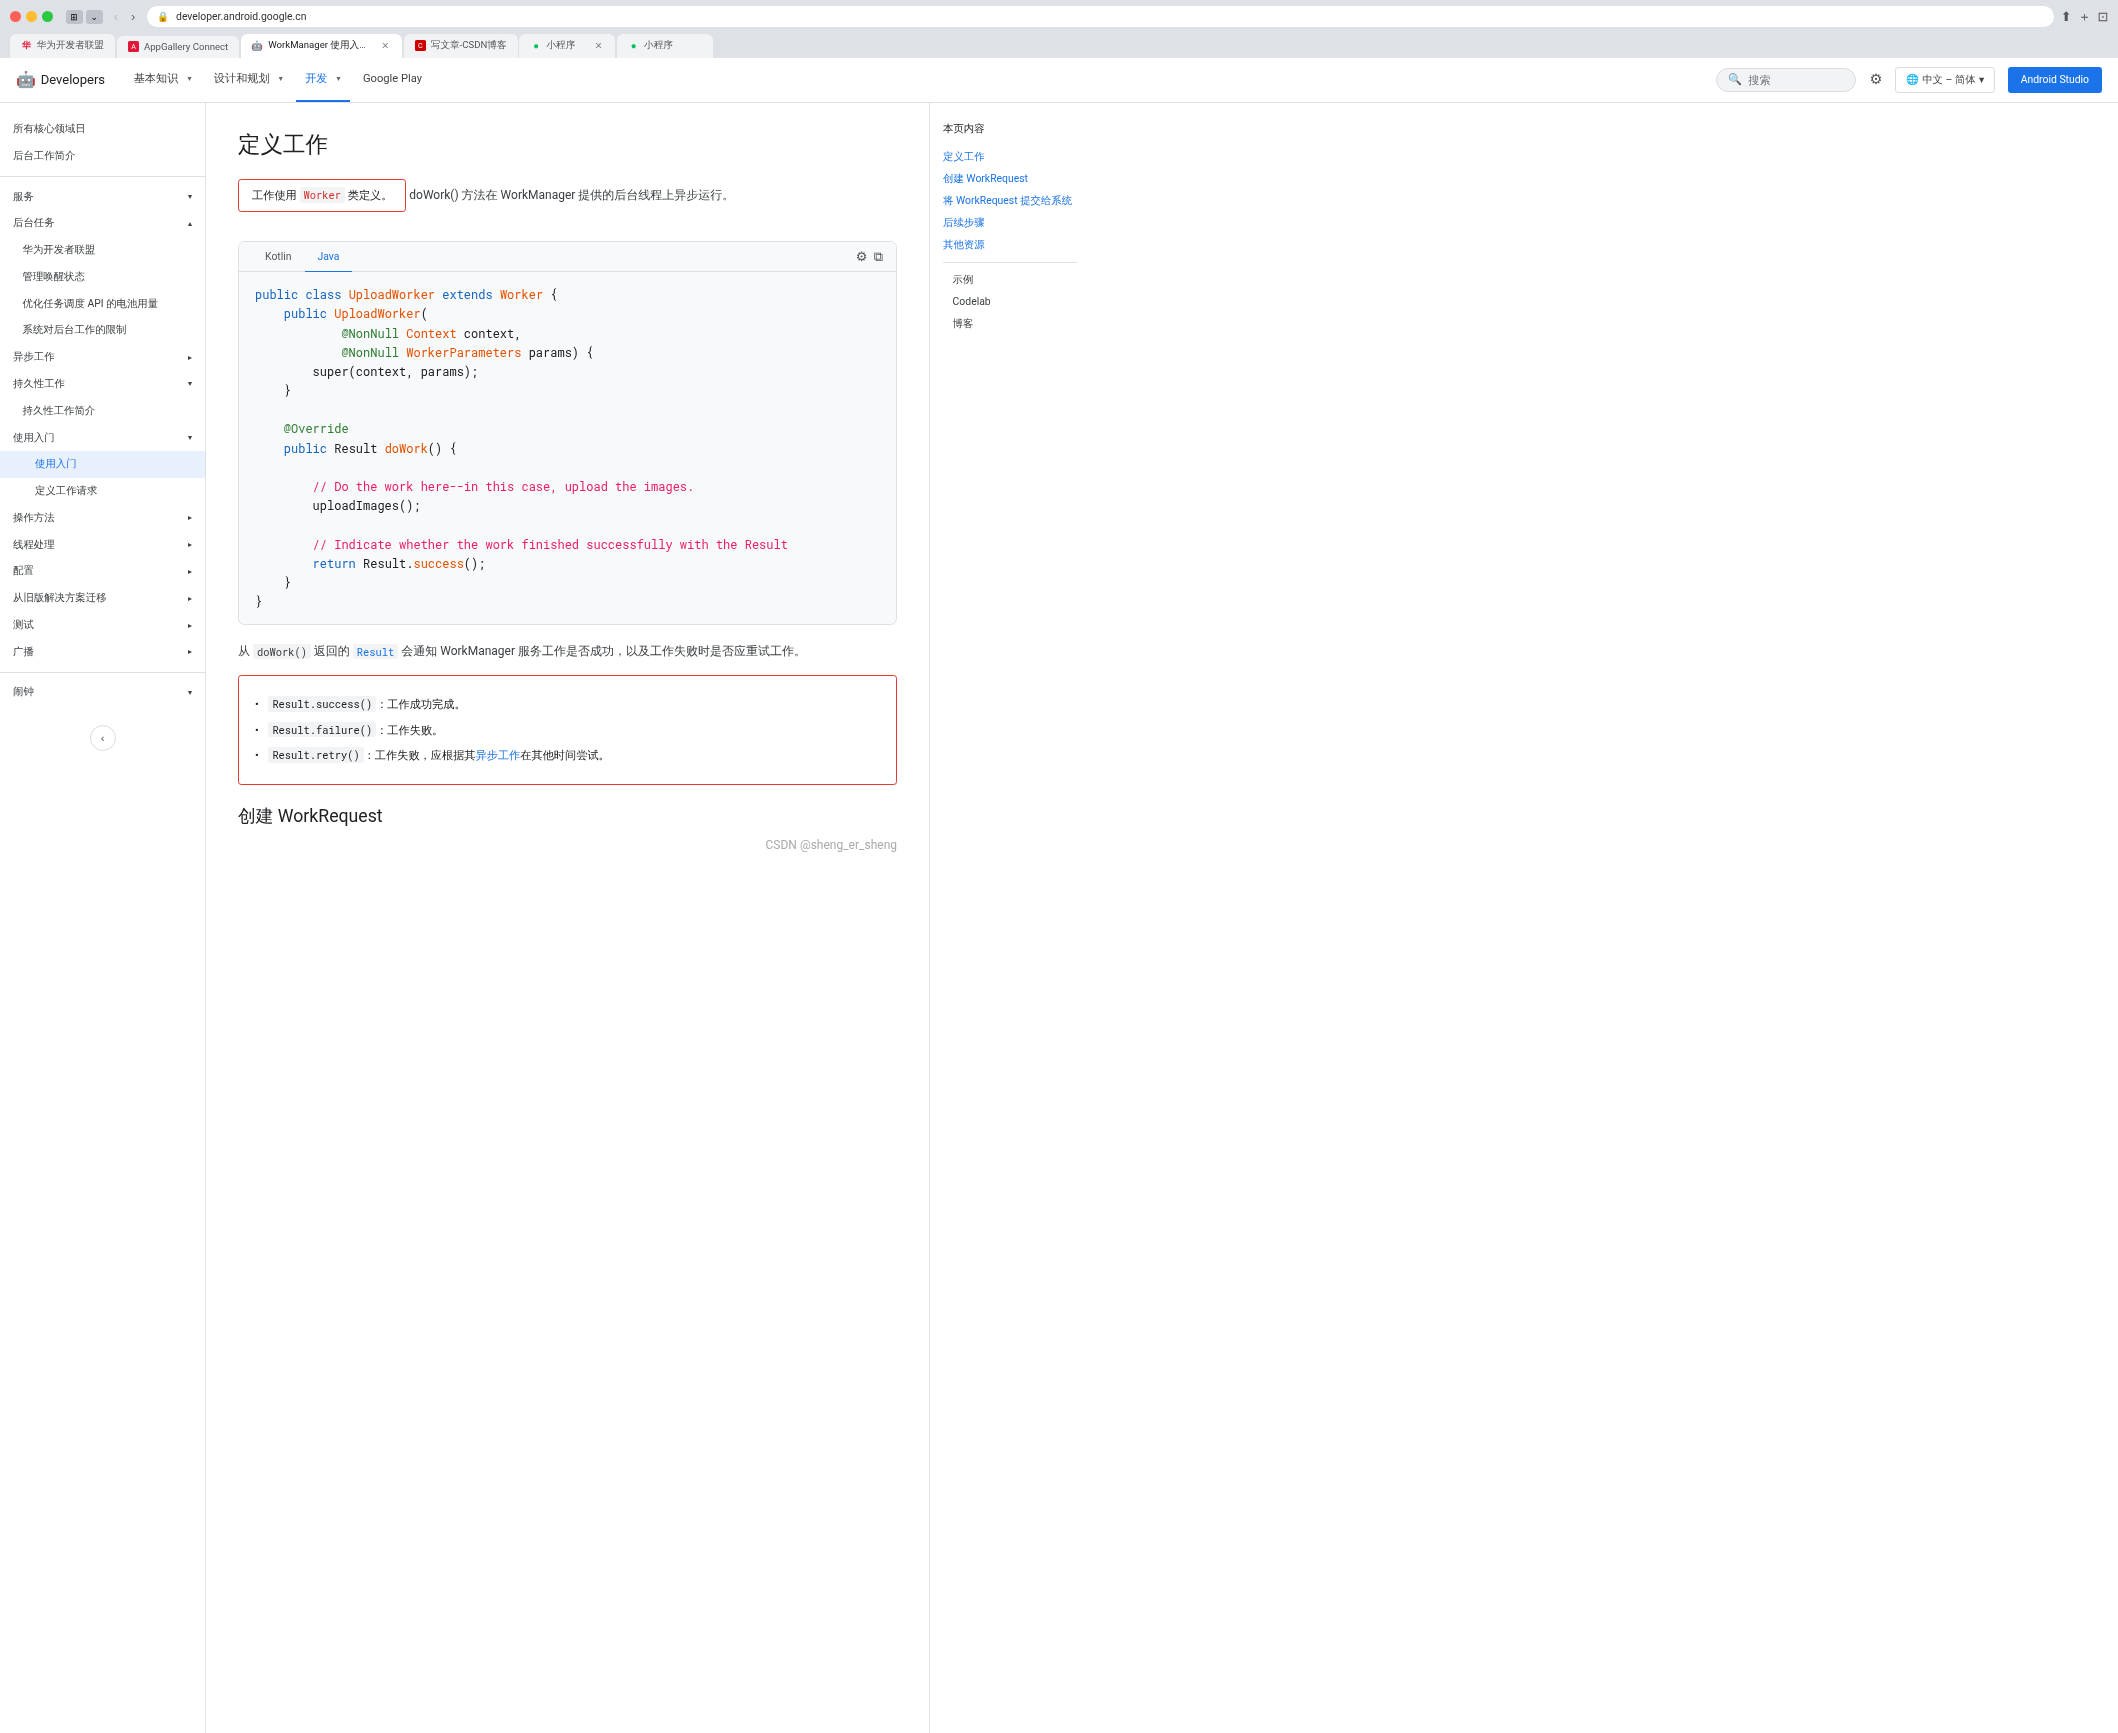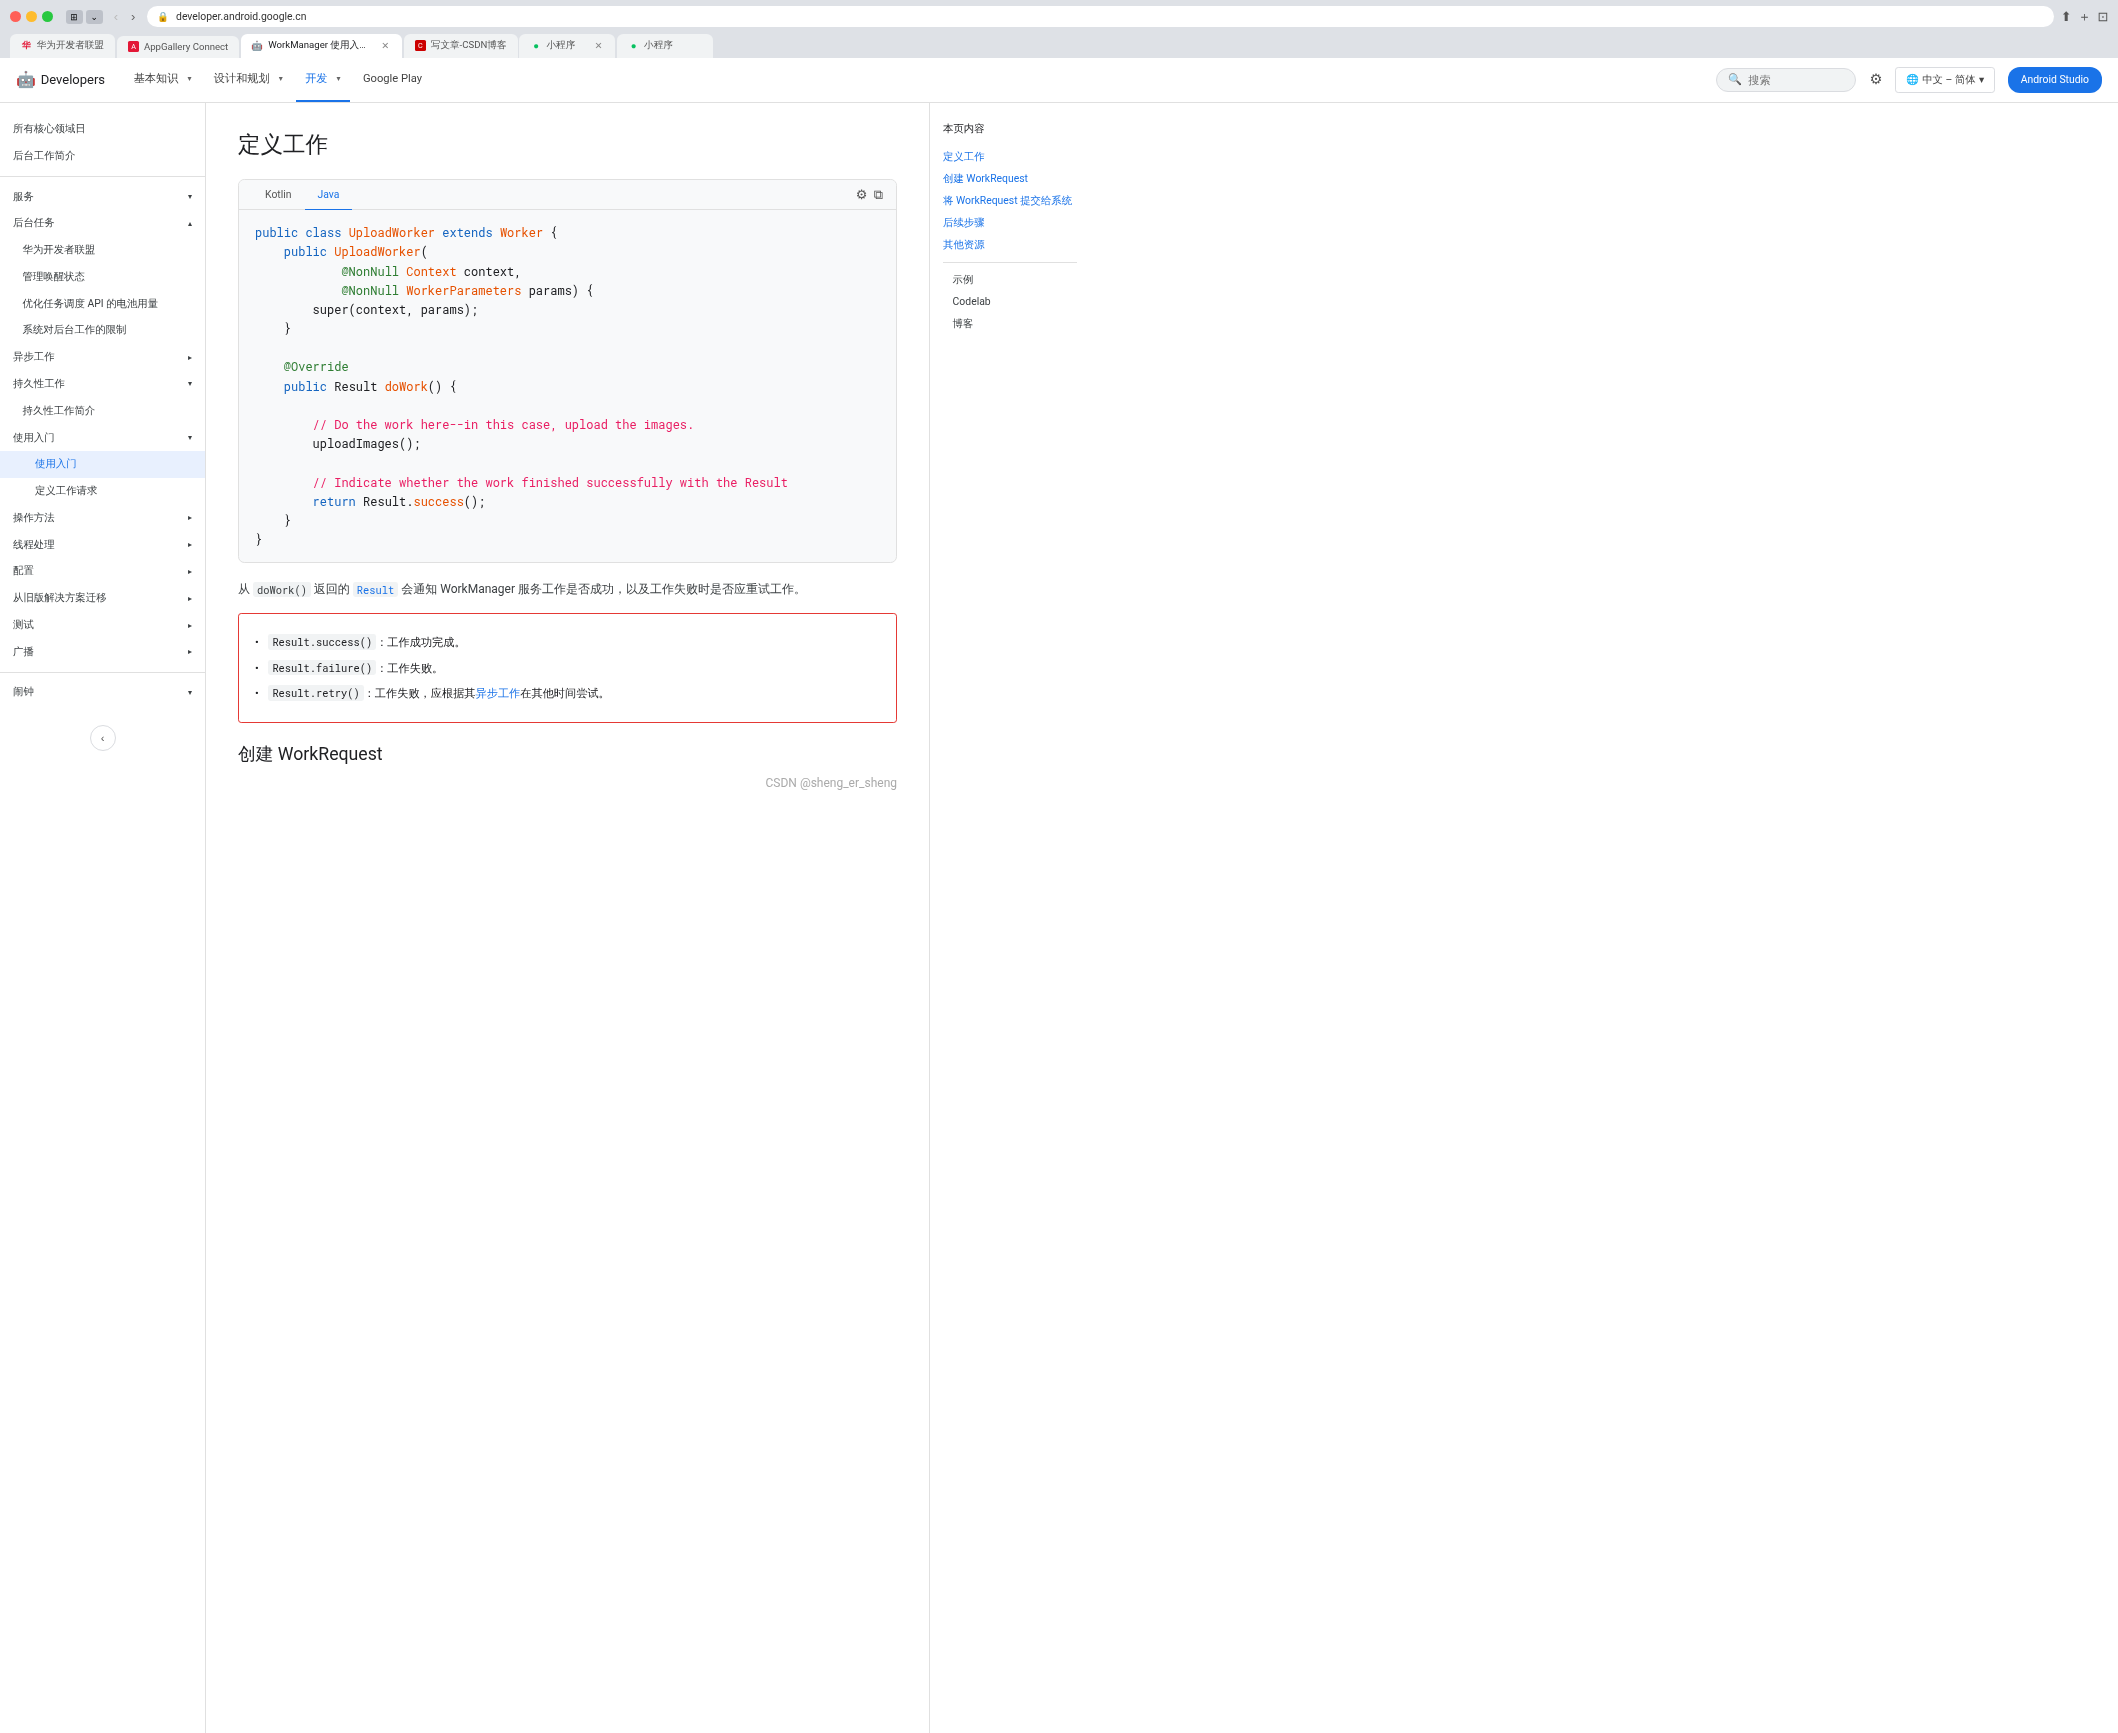--- a/index.html
+++ b/index.html
@@ -75,21 +75,21 @@
       padding: 4.8px 11.2px; gap: 6.4px; background: #f1f3f4;
     }
     .search-icon { color: #666; font-size: 11.2px; }
     .search-input { border: none; background: none; outline: none; font-size: 11.2px; color: #444; width: 96px; }
     .nav-icon-btn { color: #555; font-size: 14.5px; cursor: pointer; }
     .lang-btn {
       display: flex; align-items: center; gap: 3.2px; padding: 4.8px 9.6px;
       border: 0.8px solid #dadce0; border-radius: 3.2px; cursor: pointer; font-size: 10.4px; color: #444;
     }
     .android-studio-btn {
-      background: #1a73e8; color: white; padding: 6.4px 13px; border-radius: 12px;
+      background: #1a73e8; color: white; padding: 6.4px 13px; border-radius: 3px;
       font-size: 10.4px; cursor: pointer; white-space: nowrap;
     }
 
     
     .page-layout { display: flex; background: #fff; min-height: calc(100vh - 88px); }
 
     
     .sidebar {
       width: 206px; flex-shrink: 0; border-right: 0.8px solid #e0e0e0;
       padding: 13px 0; overflow-y: auto; font-size: 10.4px;
@@ -364,20 +364,26 @@
       <span class="sidebar-chevron">▾</span>
     </div>
     <div style="padding: 13px 0; display: flex; justify-content: center;">
       <button class="sidebar-toggle-btn">‹</button>
     </div>
   </aside>
 
   <main class="main-content">
     <h1 class="page-title">定义工作</h1>
 
+    <div style="margin-bottom: 13px;">
+      <div class="highlight-box">
+        <span>工作使用 <code class="red">Worker</code> 类定义。</span>
+      </div>
+      <span class="content-text"> doWork() 方法在 WorkManager 提供的后台线程上异步运行。</span>
+    </div>
 
 
     <div class="code-block">
       <div class="code-tabs">
         <div class="code-tab">Kotlin</div>
         <div class="code-tab active">Java</div>
         <div class="code-actions">
           <button class="code-action-btn">⚙</button>
           <button class="code-action-btn">⧉</button>
         </div>

